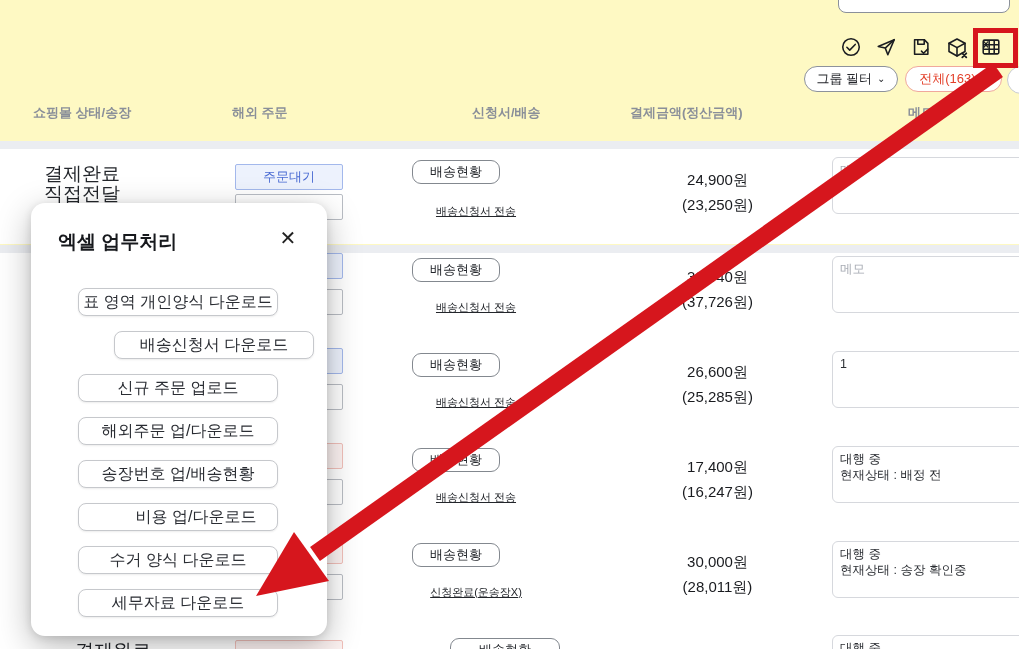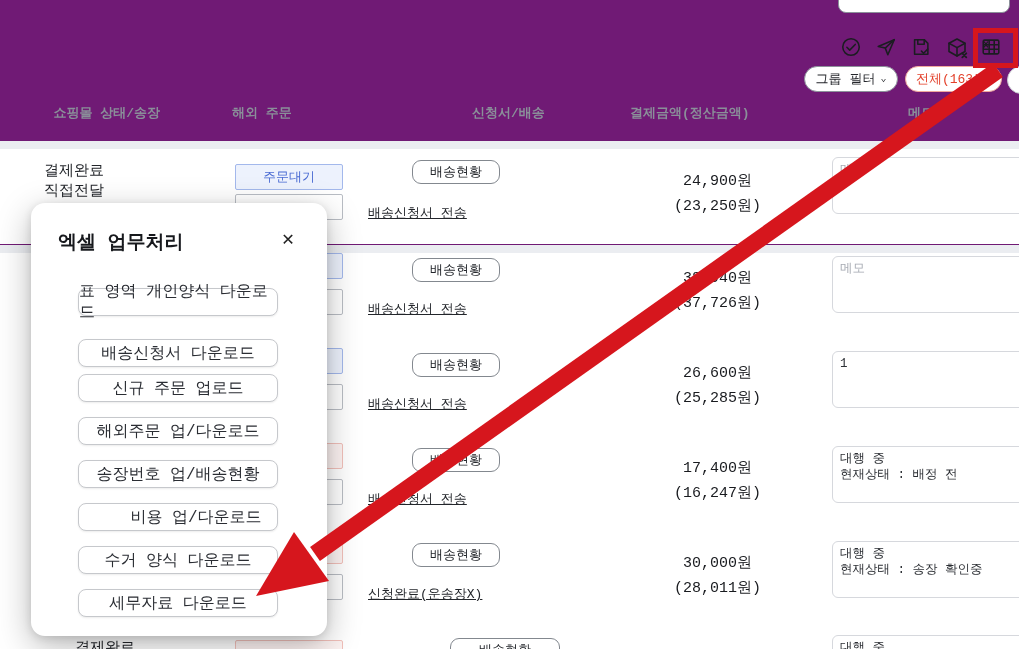--- a/index.html
+++ b/index.html
@@ -1,45 +1,45 @@
 <!DOCTYPE html>
 <html><head>
 <meta charset="utf-8">
 <style>
   html,body{margin:0;padding:0;background:#fff;}
-  #app{position:relative;width:1019px;height:649px;overflow:hidden;background:#701a75;
-       font-family:Liberation Mono, monospace;color:#1f2329;}
+  #app{position:relative;width:1019px;height:649px;overflow:hidden;background:#fef9c3;
+       font-family:Liberation Sans, sans-serif;color:#1f2329;}
   .abs{position:absolute;}
   
   .top-partial{left:838px;top:-20px;width:170px;height:31px;border:1.4px solid #8b909a;border-radius:8px;background:#fff;z-index:2;}
   .right-partial{left:1007px;top:66px;width:26px;height:26px;border:1.3px solid #c9ccd2;border-radius:14px;background:#fff;}
   
   .iconbar{left:840px;top:34px;width:176px;height:26px;display:flex;gap:13px;align-items:center;z-index:3;}
   .icon{width:22px;height:22px;display:inline-block;}
   .icon svg{display:block;}
   
   .btn-filter{left:804px;top:66px;width:94px;height:26px;border:1.3px solid #8d929b;border-radius:14px;
       background:#fff;font-size:13px;color:#24262b;display:flex;align-items:center;justify-content:center;gap:5px;box-sizing:border-box;}
   .btn-scope{left:905px;top:66px;width:97px;height:26px;border:1.3px solid #f0a89c;border-radius:14px;
       background:#fff;font-size:13px;color:#e3402a;display:flex;align-items:center;justify-content:center;gap:4px;box-sizing:border-box;}
   .chev{font-size:10px;line-height:1;}
   
   .th{top:104px;font-size:13px;font-weight:600;color:#8a8f99;}
   
   .band{left:0;width:1019px;height:8px;background:#ebedf1;}
   
   .row{left:0;width:1019px;height:95px;background:#fff;}
-  .status{left:44px;font-size:15px;color:#23262b;width:130px;}
+  .status{left:44px;font-size:19px;color:#23262b;width:130px;}
   .ov-btn{left:235px;width:108px;height:26px;border-radius:2px;border:1px solid #b9bdc4;background:#fff;
       font-size:13px;display:flex;align-items:center;justify-content:center;box-sizing:border-box;}
   .ov-blue{background:#edf2fd;border:1px solid #a3b8ec;color:#4a6bd3;}
   .ov-pink{background:#fdf3f2;border:1px solid #f2c0ba;color:#e05b50;}
   .ship-btn{left:412px;width:88px;height:24px;border:1px solid #83888f;border-radius:9px;background:#fff;
       font-size:13px;color:#23262b;display:flex;align-items:center;justify-content:center;box-sizing:border-box;}
-  .ship-link{left:368px;width:168px;text-align:left;font-size:13px;color:#23262b;text-decoration:underline;}
+  .ship-link{left:392px;width:168px;text-align:center;font-size:11px;color:#23262b;text-decoration:underline;}
   .amt{left:635px;width:165px;text-align:center;font-size:15px;color:#191b1f;}
   .memo{left:832px;width:196px;height:57px;border:1px solid #d6d8dd;border-radius:6px;background:#fff;
       box-sizing:border-box;padding:4px 7px;font-size:12.5px;line-height:16px;}
   .memo.ph{color:#a6aab2;}
   .memo.val{color:#2c2f34;white-space:pre-line;}
   
   .modal{left:31px;top:203px;width:296px;height:433px;background:#fff;border-radius:14px;z-index:5;
       box-shadow:0 10px 34px rgba(0,0,0,.28), 0 2px 8px rgba(0,0,0,.12);}
   .modal-title{position:absolute;left:27px;top:26px;font-size:19px;font-weight:700;color:#17191d;}
   .modal-close{position:absolute;right:28px;top:24px;width:22px;height:22px;font-size:20px;color:#222;
@@ -98,21 +98,21 @@
   <div class="abs btn-filter">
     <span>그룹 필터</span>
     <span class="chev">⌄</span>
   </div>
   <div class="abs btn-scope">
     <span>전체(163)</span>
     <span class="chev">⌄</span>
   </div>
   <div class="abs right-partial"></div>
 
-  <div class="abs th" style="left:20px;width:140px;text-align:right;">쇼핑몰 상태/송장</div>
+  <div class="abs th" style="left:33px;width:140px;text-align:left;">쇼핑몰 상태/송장</div>
   <div class="abs th" style="left:232px;width:120px;">해외 주문</div>
   <div class="abs th" style="left:472px;width:122px;">신청서/배송</div>
   <div class="abs th" style="left:630px;width:162px;">결제금액(정산금액)</div>
   <div class="abs th" style="left:908px;width:80px;">메모</div>
 
   <div class="abs band" style="top:141px;"></div>
   <div class="abs band" style="top:245px;"></div>
   <div class="abs band" style="top:340px;"></div>
   <div class="abs band" style="top:435px;"></div>
   <div class="abs band" style="top:530px;"></div>
@@ -176,21 +176,21 @@
     <div class="abs status" style="left:75px;top:7px;">결제완료</div>
     <div class="abs ov-btn ov-pink" style="top:9px;"></div>
     <div class="abs ship-btn" style="left:450px;width:110px;top:7px;">배송현황</div>
     <div class="abs memo val" style="top:4px;">대행 중</div>
   </div>
 
   <div class="abs modal">
     <div class="modal-title">엑셀 업무처리</div>
     <div class="modal-close">✕</div>
     <div class="modal-btn" style="top:85px;">표 영역 개인양식 다운로드</div>
-    <div class="modal-btn" style="top:136px;">배송신청서 다운로드</div>
+    <div class="modal-btn" style="top:128px;margin-left:36px;">배송신청서 다운로드</div>
     <div class="modal-btn" style="top:171px;">신규 주문 업로드</div>
     <div class="modal-btn" style="top:214px;">해외주문 업/다운로드</div>
     <div class="modal-btn" style="top:257px;">송장번호 업/배송현황</div>
     <div class="modal-btn" style="top:300px;padding-left:36px;">비용 업/다운로드</div>
     <div class="modal-btn" style="top:343px;">수거 양식 다운로드</div>
     <div class="modal-btn" style="top:386px;">세무자료 다운로드</div>
   </div>
 
   <svg class="abs arrow-svg" width="1019" height="649" viewBox="0 0 1019 649">
     <line x1="998" y1="70" x2="315" y2="554" stroke="#d6161d" stroke-width="17"></line>

